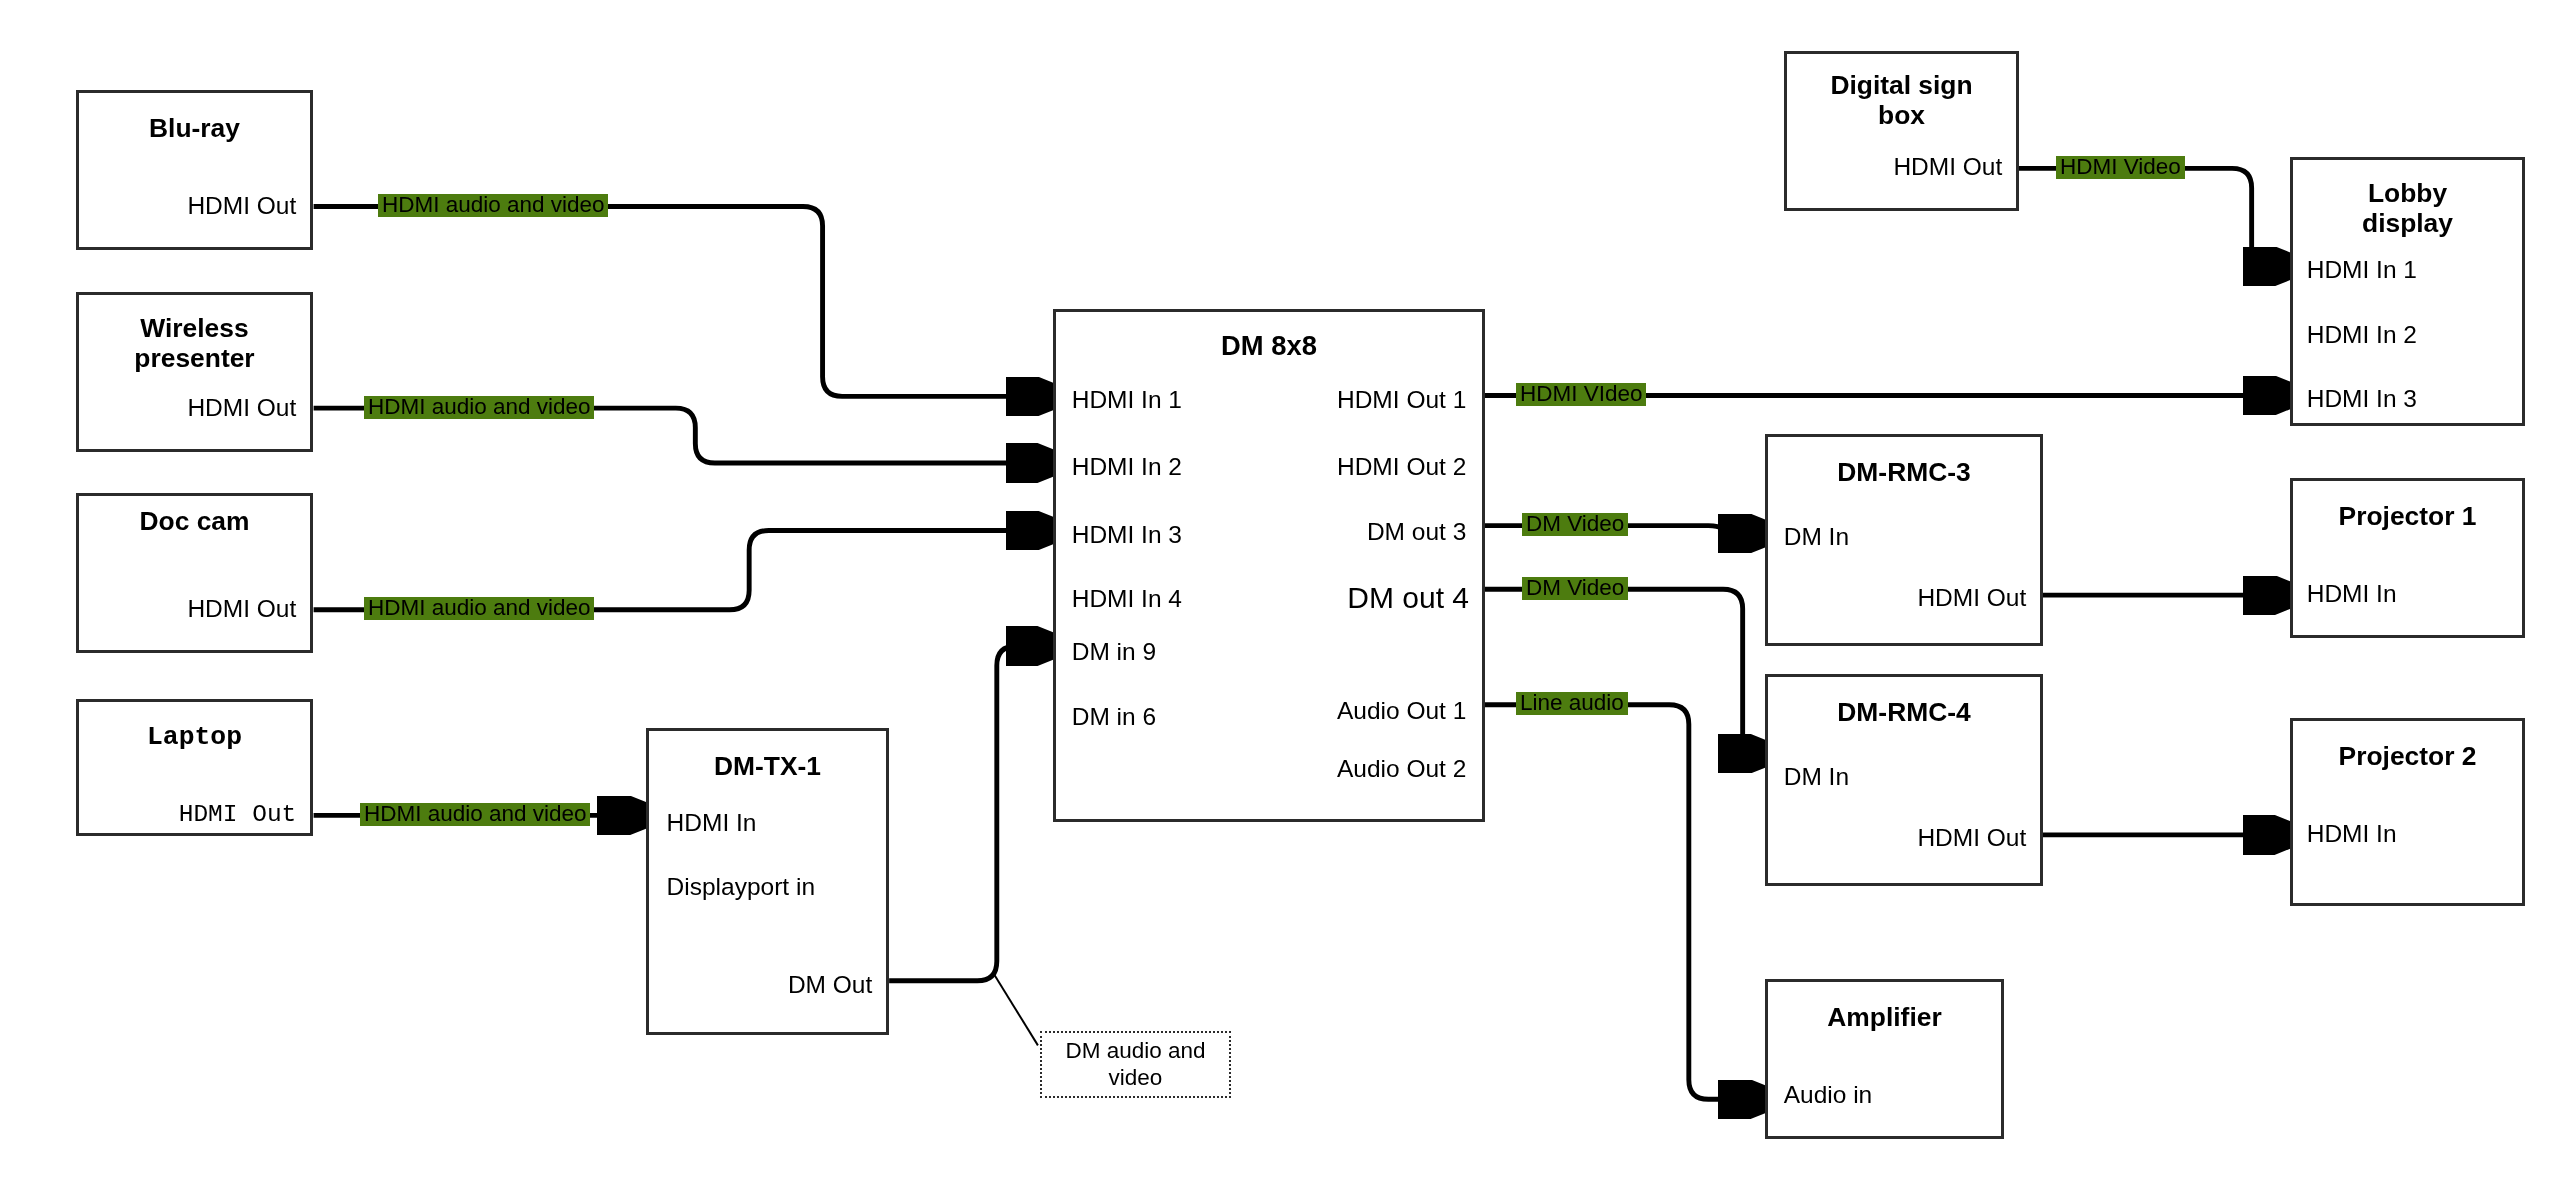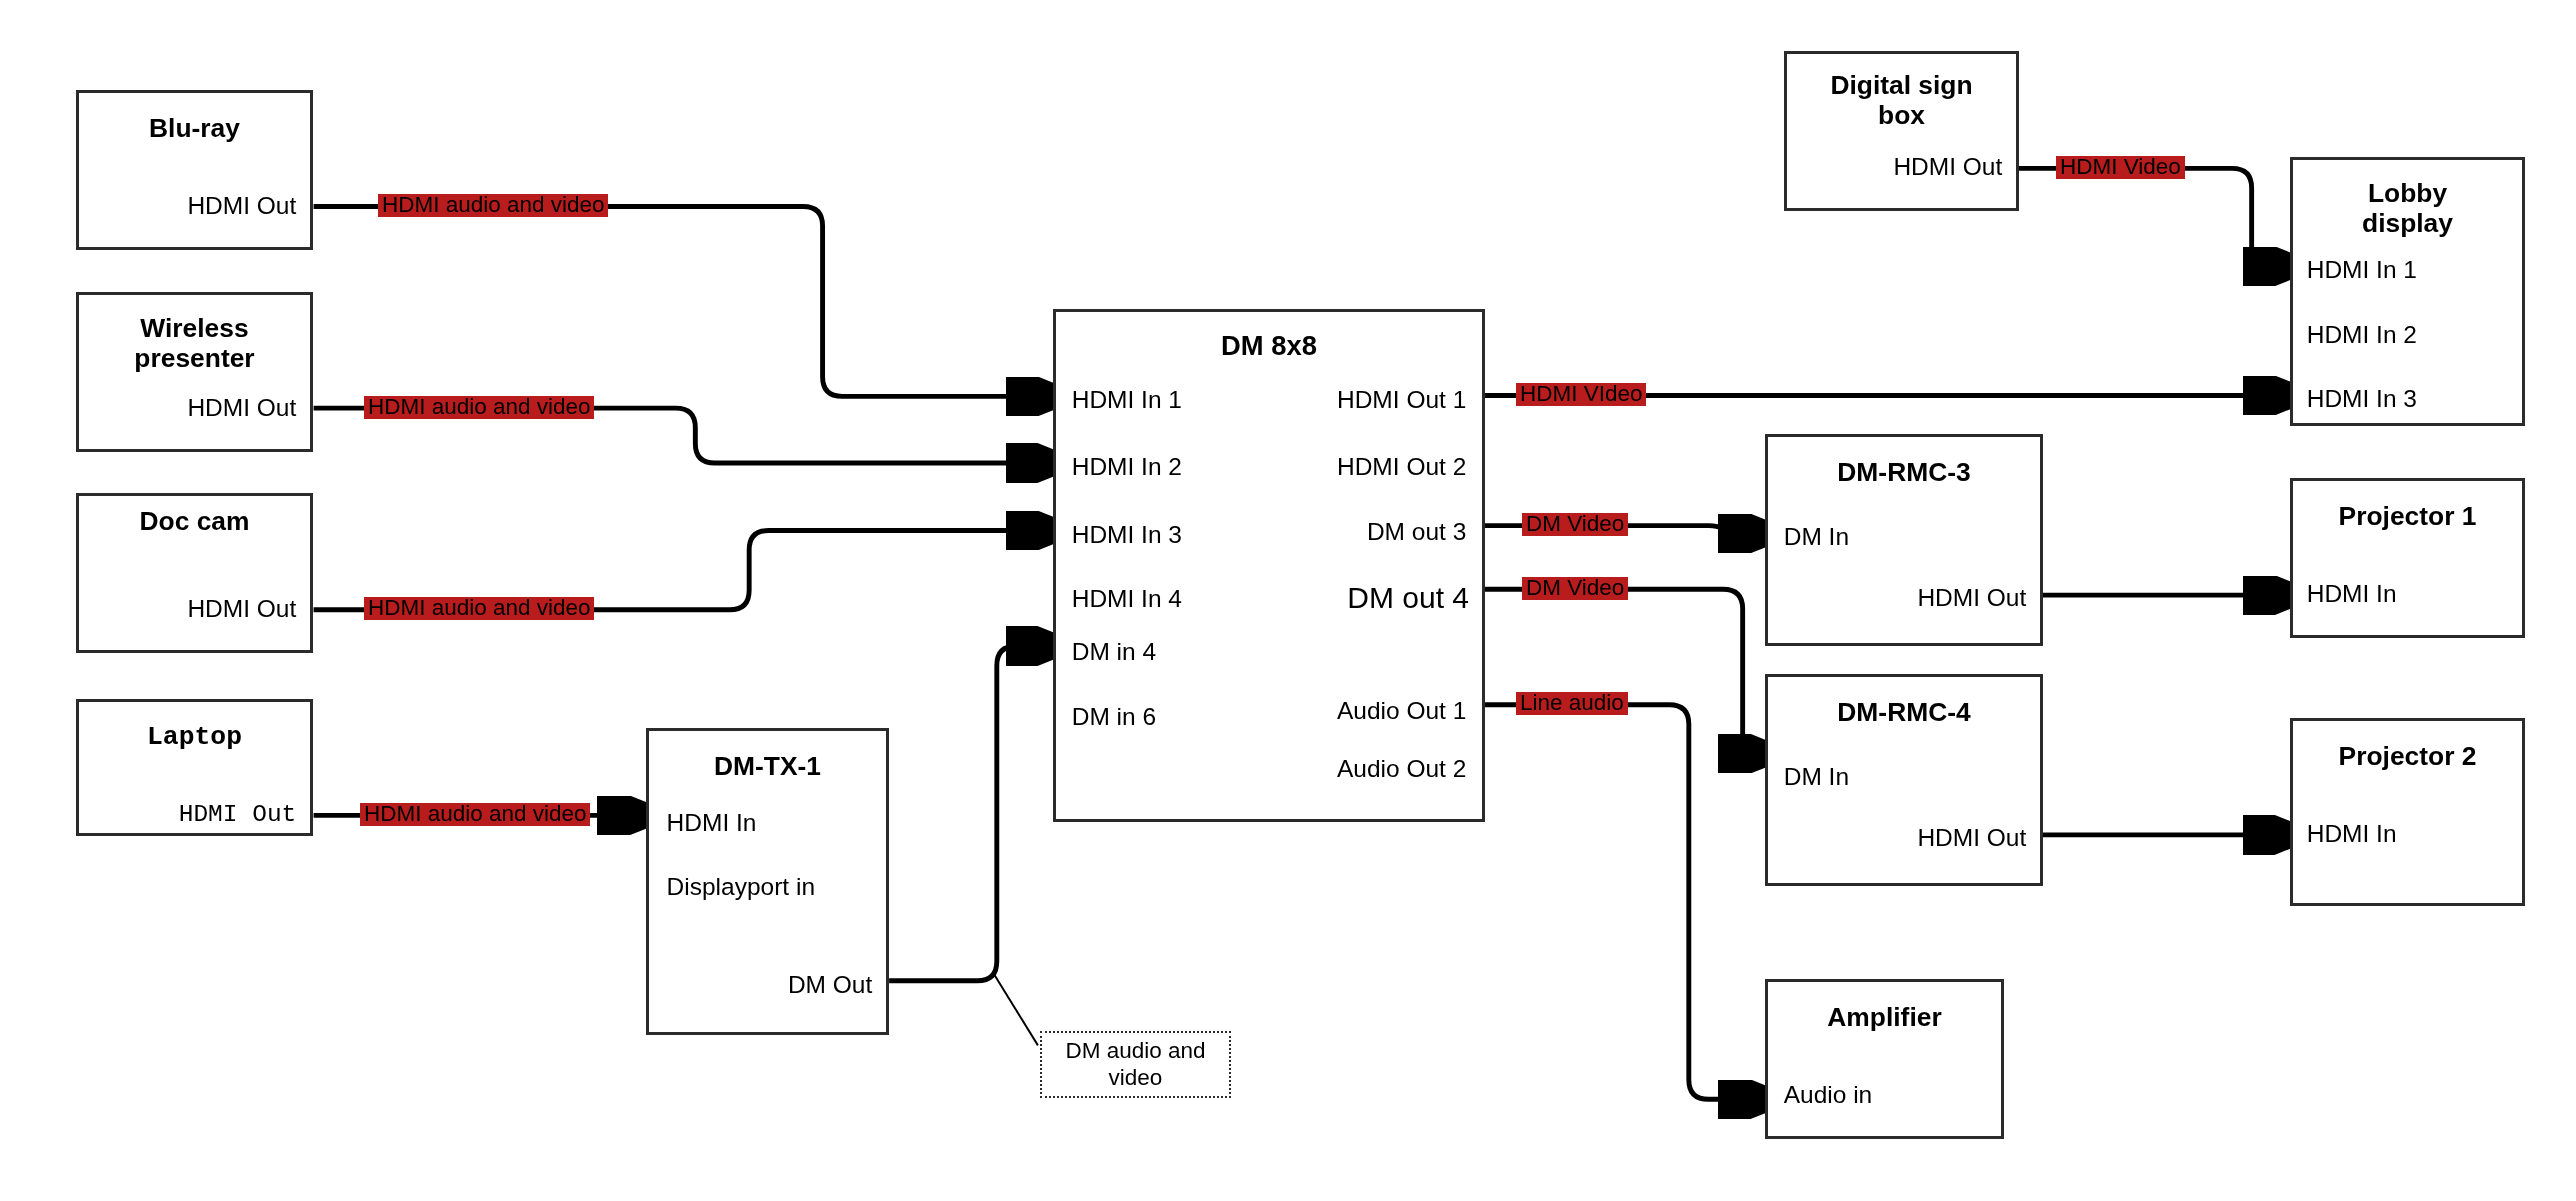--- a/index.html
+++ b/index.html
@@ -57,21 +57,21 @@
     stroke-width: 5;
     stroke-linecap: butt;
   }
   #wires .thin {
     stroke-width: 2;
   }
   
   .wire-label {
     position: absolute;
     color: #000000;
-    background: #b91c1c;
+    background: #4d7c0f;
     white-space: nowrap;
     line-height: 1;
     z-index: 4;
     padding: 0 3.9px;
   }
   
   .note {
     position: absolute;
     box-sizing: border-box;
     border: 2px dotted #2b2b2b;
@@ -151,21 +151,21 @@
     <div class="port right" style="right:13.7px; top:242px; font-size:24.5px;">DM Out</div>
   </div>
 
   <div class="box" style="left:1053px; top:309px; width:432px; height:513px;">
     <div class="box-title" style="top:17.6px; font-size:27.4px;">DM 8x8</div>
 
     <div class="port left" style="left:15.7px; top:76px; font-size:24.5px;">HDMI In 1</div>
     <div class="port left" style="left:15.7px; top:143px; font-size:24.5px;">HDMI In 2</div>
     <div class="port left" style="left:15.7px; top:211px; font-size:24.5px;">HDMI In 3</div>
     <div class="port left" style="left:15.7px; top:275px; font-size:24.5px;">HDMI In 4</div>
-    <div class="port left" style="left:15.7px; top:328px; font-size:24.5px;">DM in 4</div>
+    <div class="port left" style="left:15.7px; top:328px; font-size:24.5px;">DM in 9</div>
     <div class="port left" style="left:15.7px; top:393px; font-size:24.5px;">DM in 6</div>
 
     <div class="port right" style="right:15.7px; top:76px; font-size:24.5px;">HDMI Out 1</div>
     <div class="port right" style="right:15.7px; top:143px; font-size:24.5px;">HDMI Out 2</div>
     <div class="port right" style="right:15.7px; top:208px; font-size:24.5px;">DM out 3</div>
     <div class="port right" style="right:13px; top:271px; font-size:30px;">DM out 4</div>
     <div class="port right" style="right:15.7px; top:387px; font-size:24.5px;">Audio Out 1</div>
     <div class="port right" style="right:15.7px; top:445px; font-size:24.5px;">Audio Out 2</div>
   </div>
 

